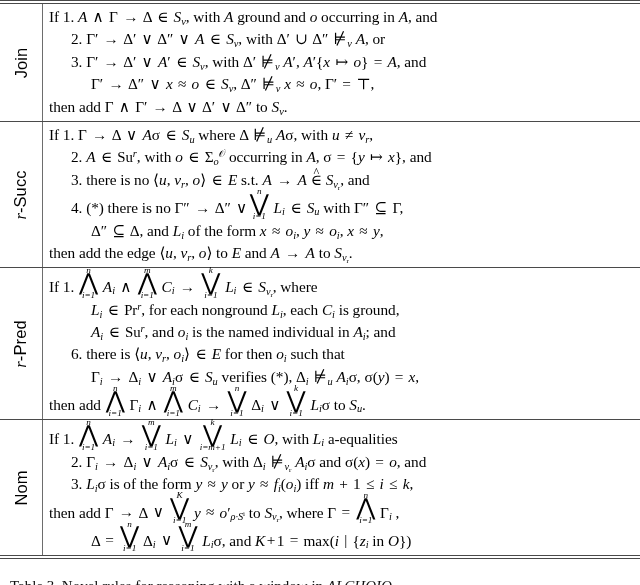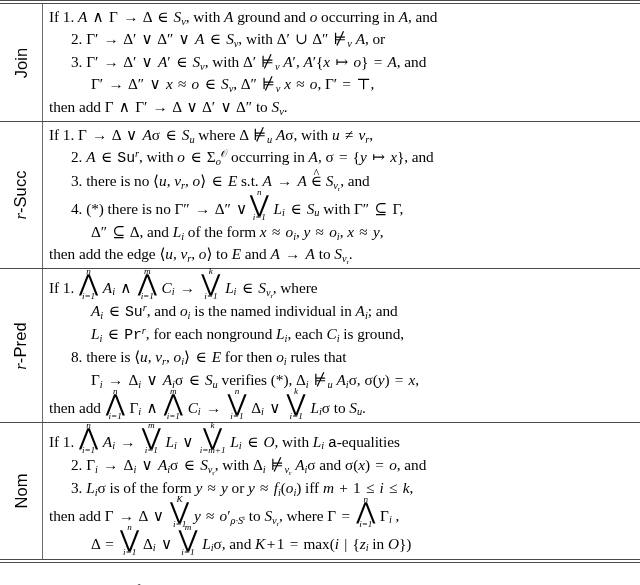--- a/index.html
+++ b/index.html
@@ -89,21 +89,21 @@
     letter-spacing: -0.05px;
   }
   .ind0 { padding-left: 0px; }
   .ind1 { padding-left: 22px; }
   .ind2 { padding-left: 42px; }
 
   
   i.v   { font-style: italic; }
   .up   { font-style: normal; }
   .cal  { font-family: "Liberation Serif", "DejaVu Serif", serif; font-style: italic; }
-  .sf   { font-family: Liberation Mono, monospace; font-style: normal; font-size: 0.97em; text-align: center; }
+  .sf   { font-family: Liberation Serif, serif; font-style: normal; font-size: 0.97em; text-align: center; }
   sub   { font-size: 0.68em; font-style: italic; vertical-align: -0.28em; line-height: 0; }
   sup   { font-size: 0.68em; font-style: italic; vertical-align: 0.52em; line-height: 0; }
   sub.rm, sup.rm { font-style: normal; }
   .op { font-style: normal; padding: 0 1.5px; }
   .sym { font-style: normal; }
 
   
   .bigop {
     display: inline-block;
     vertical-align: -0.30em;
@@ -244,29 +244,29 @@
     <div class="rule-label-cell">
       <div class="rule-label-rot"><span class="it">r</span>-Pred</div>
     </div>
     <div class="rule-body-cell">
 
       <div class="mline ind0">
         <span class="up">If 1.</span> <span class="bigop"><span class="lim top">n</span><span class="glyph">⋀</span><span class="lim">i=1</span></span> <i class="v">A</i><sub>i</sub> <span class="op">∧</span> <span class="bigop"><span class="lim top">m</span><span class="glyph">⋀</span><span class="lim">i=1</span></span> <i class="v">C</i><sub>i</sub> <span class="op">→</span> <span class="bigop"><span class="lim top">k</span><span class="glyph">⋁</span><span class="lim">i=1</span></span> <i class="v">L</i><sub>i</sub> <span class="op">∈</span> <span class="cal">S</span><sub>v<sub class="rm">r</sub></sub><span class="up">, where</span>
       </div>
 
       <div class="mline ind2">
+        <i class="v">L</i><sub>i</sub> <span class="op">∈</span> <span class="sf">Pr</span><sup>r</sup><span class="up">, for each nonground</span> <i class="v">L</i><sub>i</sub><span class="up">, each</span> <i class="v">C</i><sub>i</sub> <span class="up">is ground,</span>
+      </div>
+
+      <div class="mline ind2">
         <i class="v">A</i><sub>i</sub> <span class="op">∈</span> <span class="sf">Su</span><sup>r</sup><span class="up">, and</span> <i class="v">o</i><sub>i</sub> <span class="up">is the named individual in</span> <i class="v">A</i><sub>i</sub><span class="up">; and</span>
       </div>
 
-      <div class="mline ind2">
-        <i class="v">L</i><sub>i</sub> <span class="op">∈</span> <span class="sf">Pr</span><sup>r</sup><span class="up">, for each nonground</span> <i class="v">L</i><sub>i</sub><span class="up">, each</span> <i class="v">C</i><sub>i</sub> <span class="up">is ground,</span>
-      </div>
-
-      <div class="mline ind1">
-        <span class="up">8. there is</span> <span class="sym">⟨</span><i class="v">u</i><span class="up">,</span> <i class="v">v</i><sub>r</sub><span class="up">,</span> <i class="v">o</i><sub>i</sub><span class="sym">⟩</span> <span class="op">∈</span> <span class="cal">E</span> <span class="up">for then</span> <i class="v">o</i><sub>i</sub> <span class="up">rules that</span>
+      <div class="mline ind1">
+        <span class="up">6. there is</span> <span class="sym">⟨</span><i class="v">u</i><span class="up">,</span> <i class="v">v</i><sub>r</sub><span class="up">,</span> <i class="v">o</i><sub>i</sub><span class="sym">⟩</span> <span class="op">∈</span> <span class="cal">E</span> <span class="up">for then</span> <i class="v">o</i><sub>i</sub> <span class="up">such that</span>
       </div>
 
       <div class="mline ind2">
         <span class="sym">Γ</span><sub>i</sub> <span class="op">→</span> <span class="sym">Δ</span><sub>i</sub> <span class="op">∨</span> <i class="v">A</i><sub>i</sub><span class="sym">σ</span> <span class="op">∈</span> <span class="cal">S</span><sub>u</sub> <span class="up">verifies (*),</span> <span class="sym">Δ</span><sub>i</sub> <span class="nent">⊭</span><sub>u</sub> <i class="v">A</i><sub>i</sub><span class="sym">σ</span><span class="up">,</span> <span class="sym">σ</span><span class="up">(</span><i class="v">y</i><span class="up">)</span> <span class="op">=</span> <i class="v">x</i><span class="up">,</span>
       </div>
 
       <div class="mline ind0">
         <span class="up">then add</span> <span class="bigop"><span class="lim top">n</span><span class="glyph">⋀</span><span class="lim">i=1</span></span> <span class="sym">Γ</span><sub>i</sub> <span class="op">∧</span> <span class="bigop"><span class="lim top">m</span><span class="glyph">⋀</span><span class="lim">i=1</span></span> <i class="v">C</i><sub>i</sub> <span class="op">→</span> <span class="bigop"><span class="lim top">n</span><span class="glyph">⋁</span><span class="lim">i=1</span></span> <span class="sym">Δ</span><sub>i</sub> <span class="op">∨</span> <span class="bigop"><span class="lim top">k</span><span class="glyph">⋁</span><span class="lim">i=1</span></span> <i class="v">L</i><sub>i</sub><span class="sym">σ</span> <span class="up">to</span> <span class="cal">S</span><sub>u</sub><span class="up">.</span>
       </div>
 

